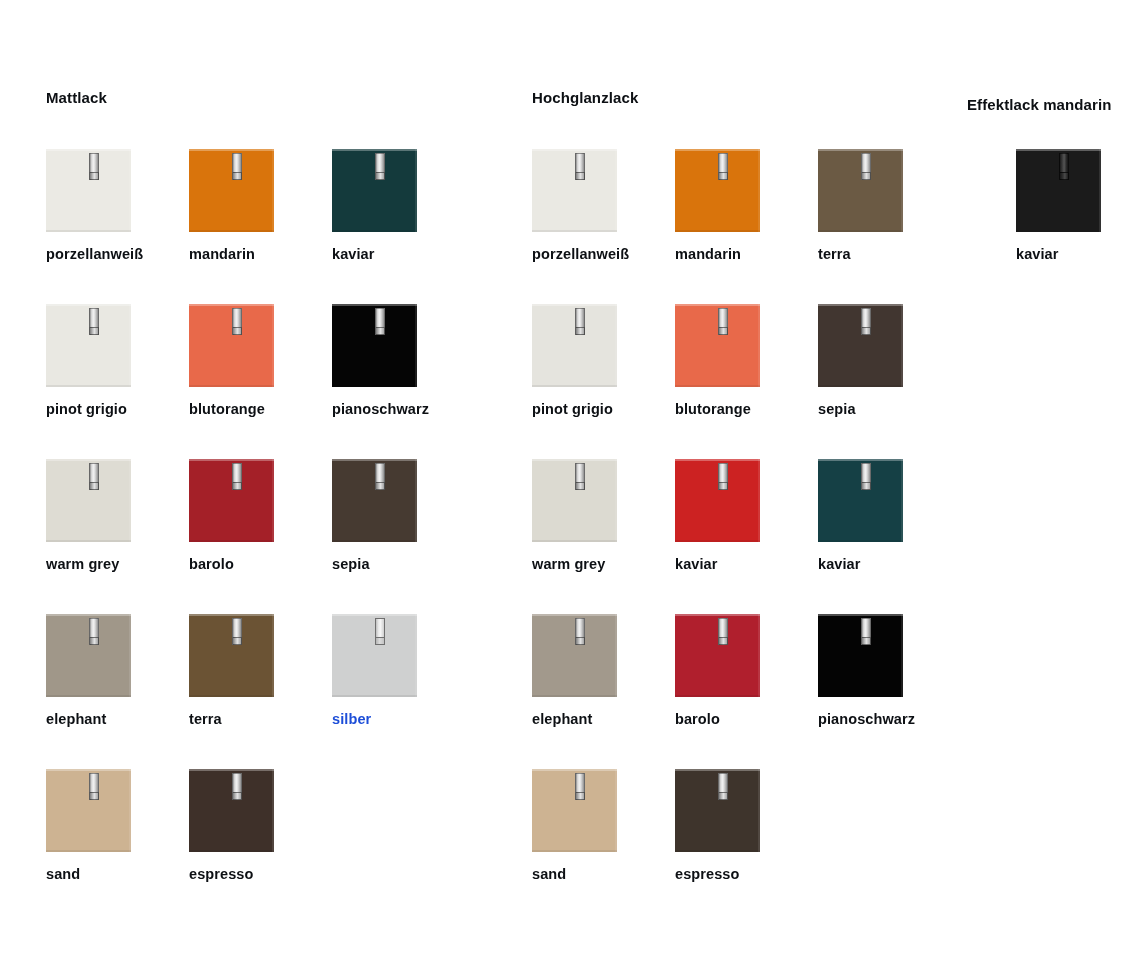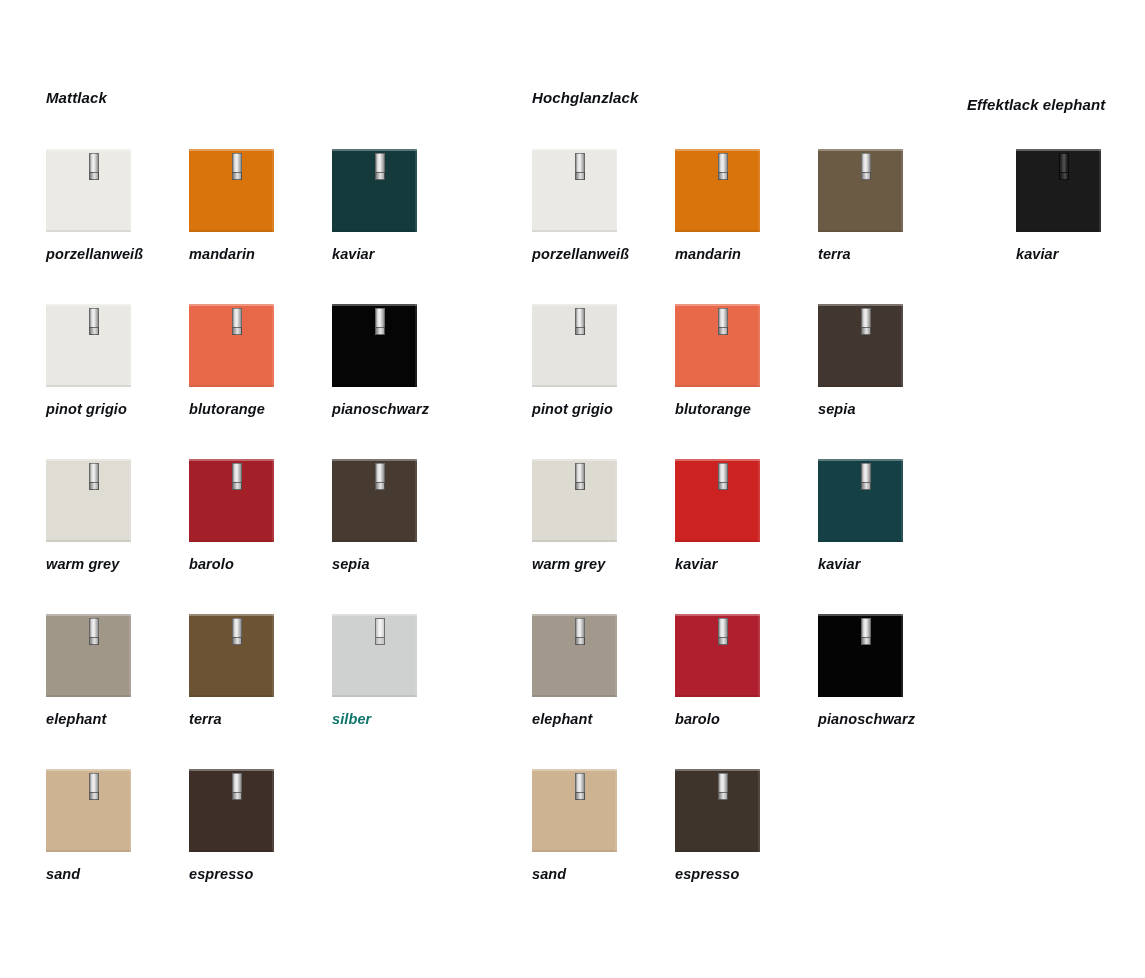--- a/index.html
+++ b/index.html
@@ -95,21 +95,21 @@
     font-weight:bold;
     color:#0d1014;
     white-space:nowrap;
     line-height:17px;
     letter-spacing:0.1px;
   }
 </style>
 </head>
 <body>
 
-<div id="stage" style="background: rgb(255, 255, 255); font-style: italic;">
+<div id="stage" style="background: rgb(255, 255, 255);">
     <div class="section" style="left: 0px; top: 0px;">
       <div class="section-title" style="left: 46px; top: 89px; color: rgb(13, 16, 20);">Mattlack</div>
       <div class="grid" style="left: 46px; top: 149px;">
         <div class="cell" style="left: 0px; top: 0px;">
           <div class="swatch" style="background: rgb(235, 234, 228);">
             <div class="top-edge"></div>
             <div class="right-edge"></div>
             <div class="bottom-edge"></div>
             <div class="handle">
               <div class="bar"></div>
@@ -241,21 +241,21 @@
         <div class="cell" style="left: 286px; top: 465px;">
           <div class="swatch" style="background: rgb(207, 208, 208);">
             <div class="top-edge"></div>
             <div class="right-edge"></div>
             <div class="bottom-edge"></div>
             <div class="handle outline">
               <div class="bar"></div>
               <div class="foot"></div>
             </div>
           </div>
-          <div class="label" style="color: #0f766e; text-align: right;">silber</div>
+          <div class="label" style="color: #1d4ed8; text-align: right;">silber</div>
         </div>
         <div class="cell" style="left: 0px; top: 620px;">
           <div class="swatch" style="background: rgb(205, 179, 146);">
             <div class="top-edge"></div>
             <div class="right-edge"></div>
             <div class="bottom-edge"></div>
             <div class="handle">
               <div class="bar"></div>
               <div class="foot"></div>
             </div>
@@ -443,21 +443,21 @@
             <div class="handle">
               <div class="bar"></div>
               <div class="foot"></div>
             </div>
           </div>
           <div class="label" style="color: rgb(13, 16, 20);">espresso</div>
         </div>
       </div>
     </div>
     <div class="section" style="left: 0px; top: 0px;">
-      <div class="section-title" style="left: 967px; top: 96px; color: rgb(13, 16, 20);">Effektlack elephant</div>
+      <div class="section-title" style="left: 967px; top: 96px; color: rgb(13, 16, 20);">Effektlack mandarin</div>
       <div class="grid" style="left: 1016px; top: 149px;">
         <div class="cell" style="left: 0px; top: 0px;">
           <div class="swatch" style="background: rgb(27, 27, 27);">
             <div class="top-edge"></div>
             <div class="right-edge"></div>
             <div class="bottom-edge"></div>
             <div class="handle dark">
               <div class="bar"></div>
               <div class="foot"></div>
             </div>

